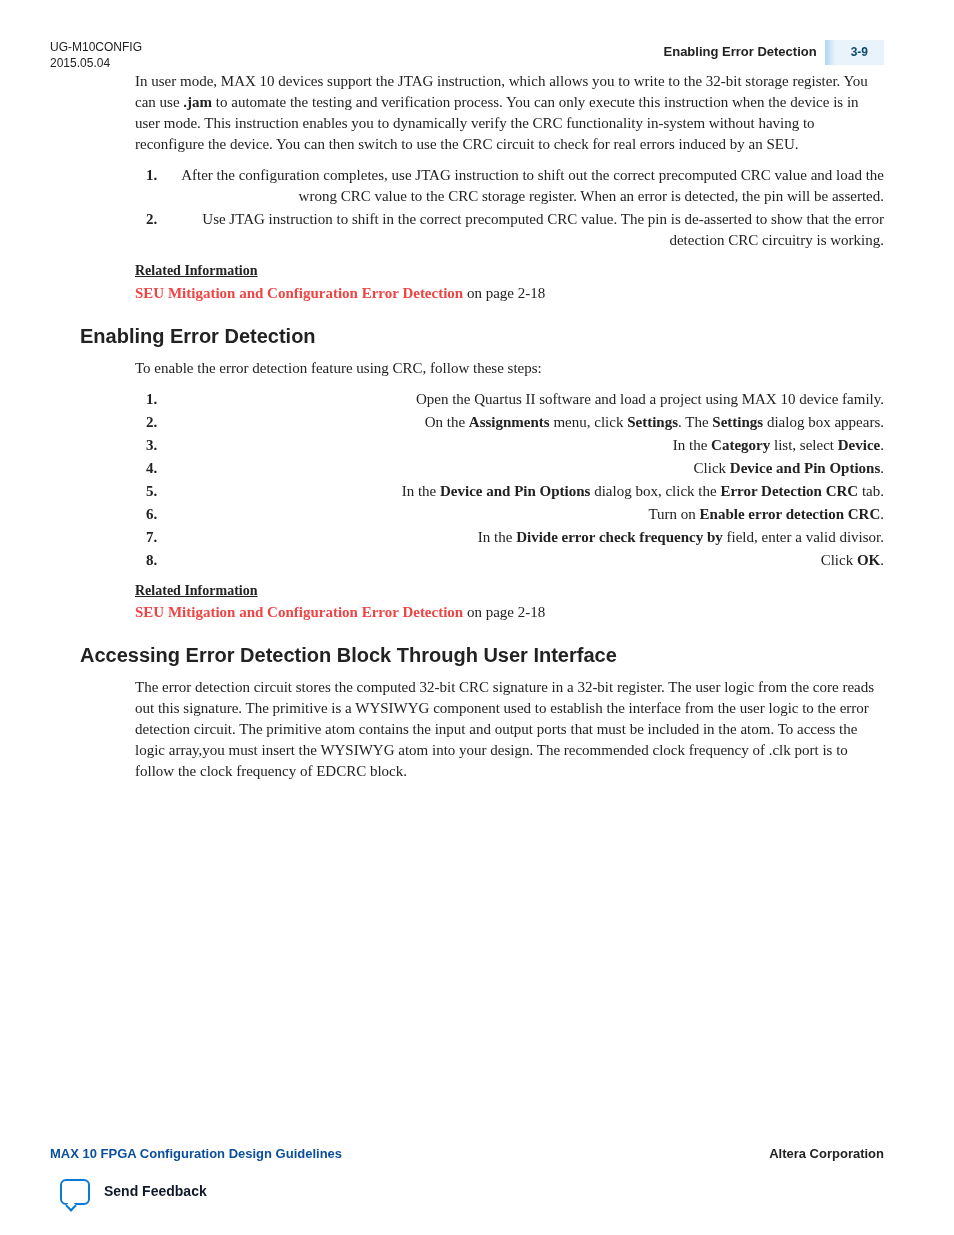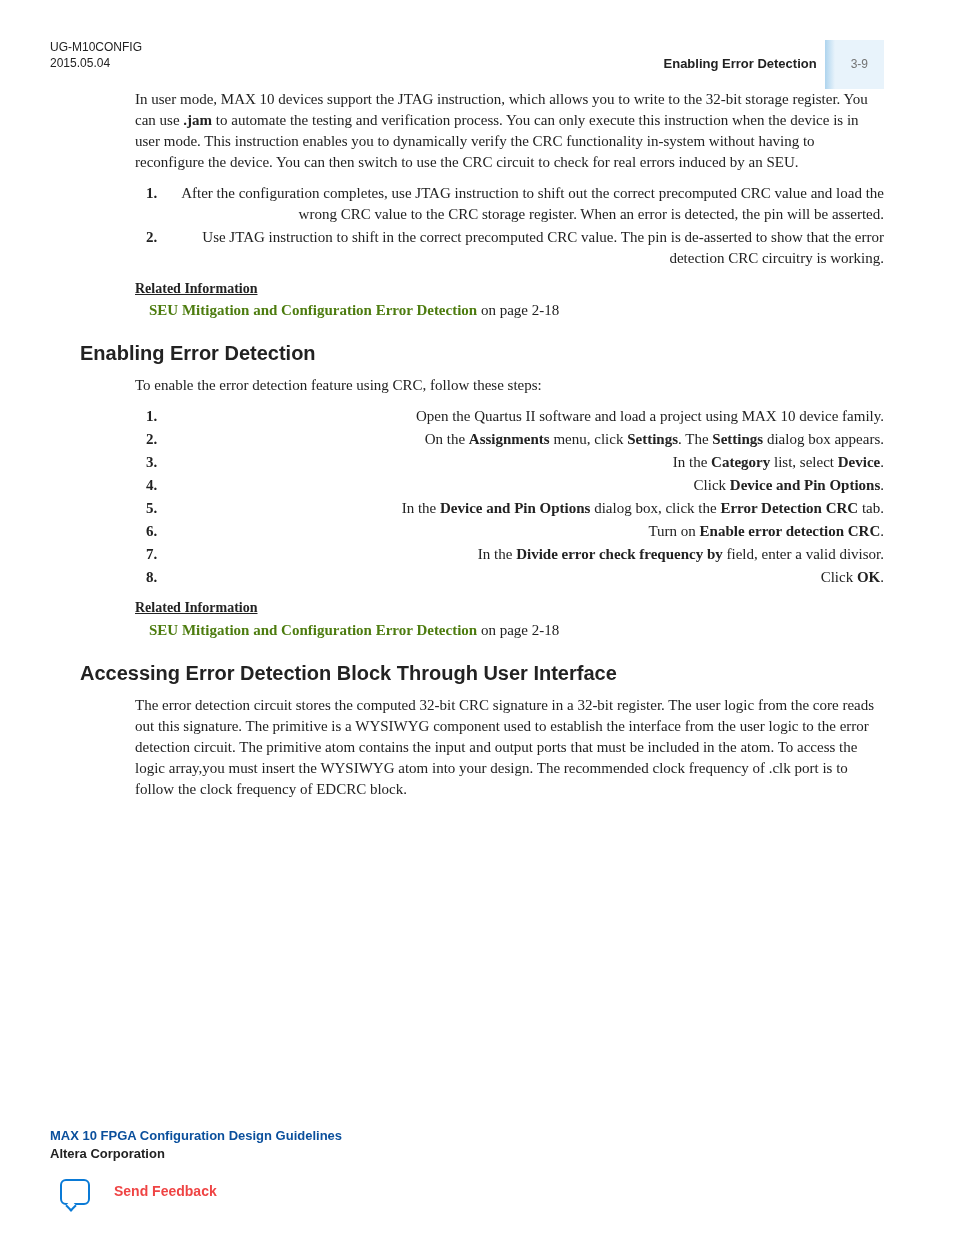--- a/index.html
+++ b/index.html
@@ -31,23 +31,23 @@
   }
   .top-right {
     display: flex;
     align-items: center;
     gap: 18px;
     font-weight: 600;
   }
   .top-right-title { font-size: 13px; }
   .page-tab {
     background: #e8f3fb;
-    padding: 16px 16px;
-    font-weight: 400;
-    color: #737373;
+    padding: 4px 16px;
+    font-weight: 700;
+    color: #0c4a6e;
     position: relative;
   }
   .page-tab::before {
     content: "";
     position: absolute;
     left: -10px; top: 0; bottom: 0;
     width: 10px;
     background: linear-gradient(to right, #aed4ee, #e8f3fb);
   }
   .body-block {
@@ -70,56 +70,54 @@
     margin-top: 10px;
     margin-bottom: 16px;
   }
   .related-heading {
     font-weight: 700;
     font-size: 14px;
     margin-bottom: 2px;
     text-decoration: underline;
   }
   .blue-link {
-    color: #4d7c0f;
+    color: #ef4444;
     font-weight: 700;
     text-decoration: none;
     cursor: pointer;
-    margin-left: 14px;
   }
   h2.section-heading {
     font-family: -apple-system, "Segoe UI", Arial, sans-serif;
     font-weight: 700;
     font-size: 20px;
     margin: 18px 0 8px 30px;
     color: #222;
   }
   .footer {
     position: absolute;
     bottom: 72px;
     left: 50px;
     right: 70px;
     font-family: -apple-system, "Segoe UI", Arial, sans-serif;
     font-size: 13px;
     display: flex;
     justify-content: space-between;
     font-weight: 600;
-    flex-direction: column;
   }
   .footer-left { color: #0a4f9c; }
   .feedback {
     position: absolute;
     bottom: 30px;
     left: 60px;
     display: flex;
     align-items: center;
-    gap: 24px;
+    gap: 14px;
     font-family: -apple-system, "Segoe UI", Arial, sans-serif;
     font-size: 14px;
-    color: #ef4444;
+    color: #0f172a;
     font-weight: 600;
     cursor: pointer;
     justify-content: flex-end;
   }
   .bubble-icon {
     width: 26px; height: 22px;
     border: 2px solid #0a7ad6;
     border-radius: 6px;
     position: relative;
   }

